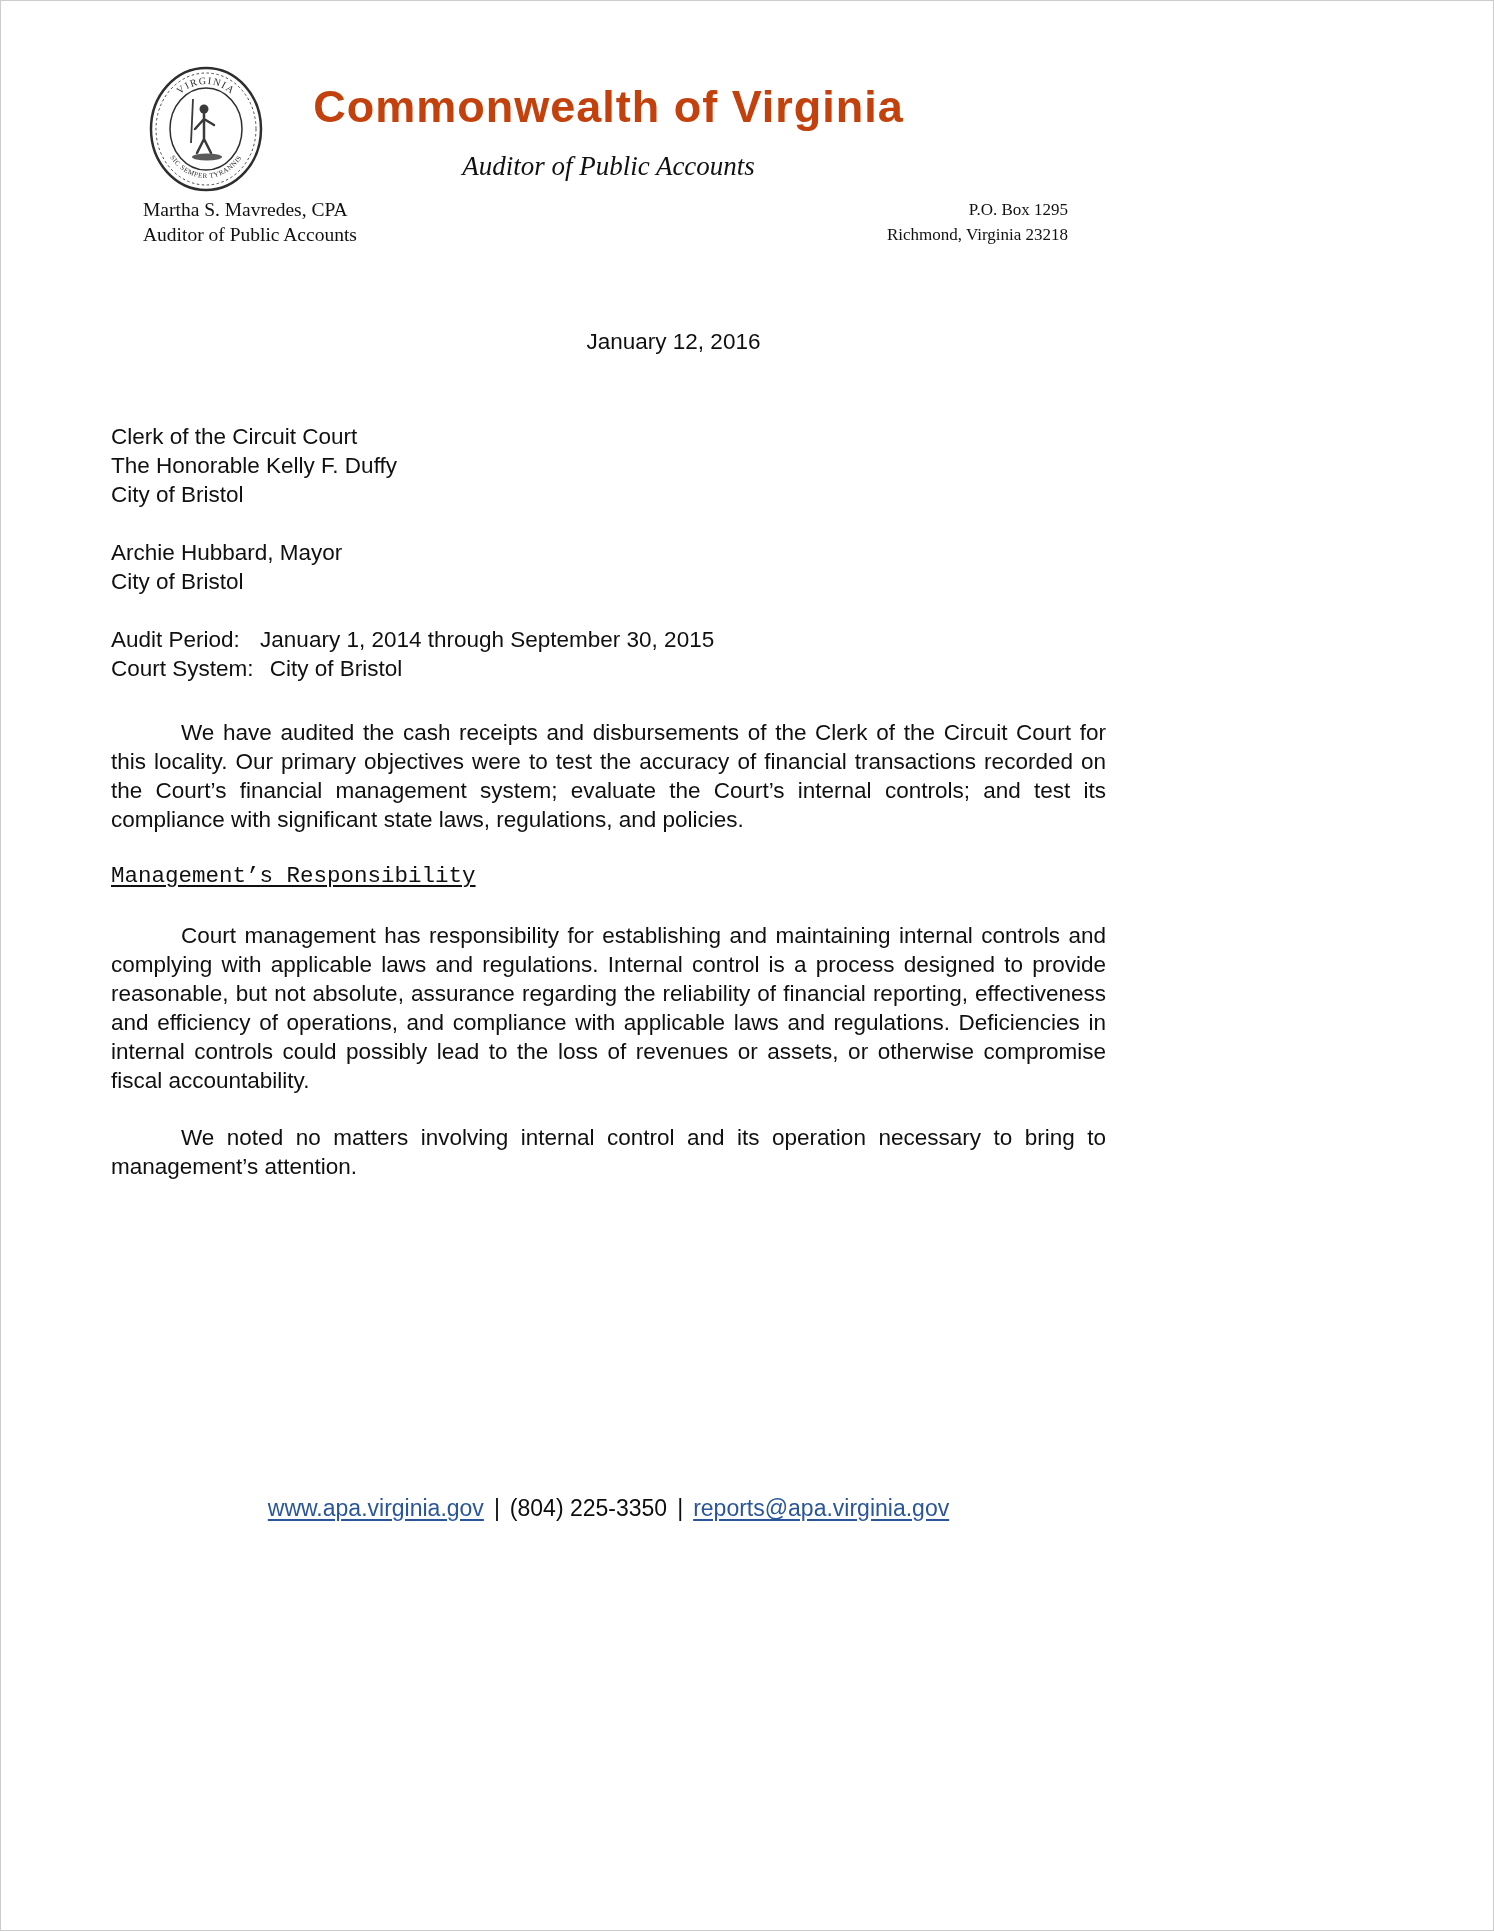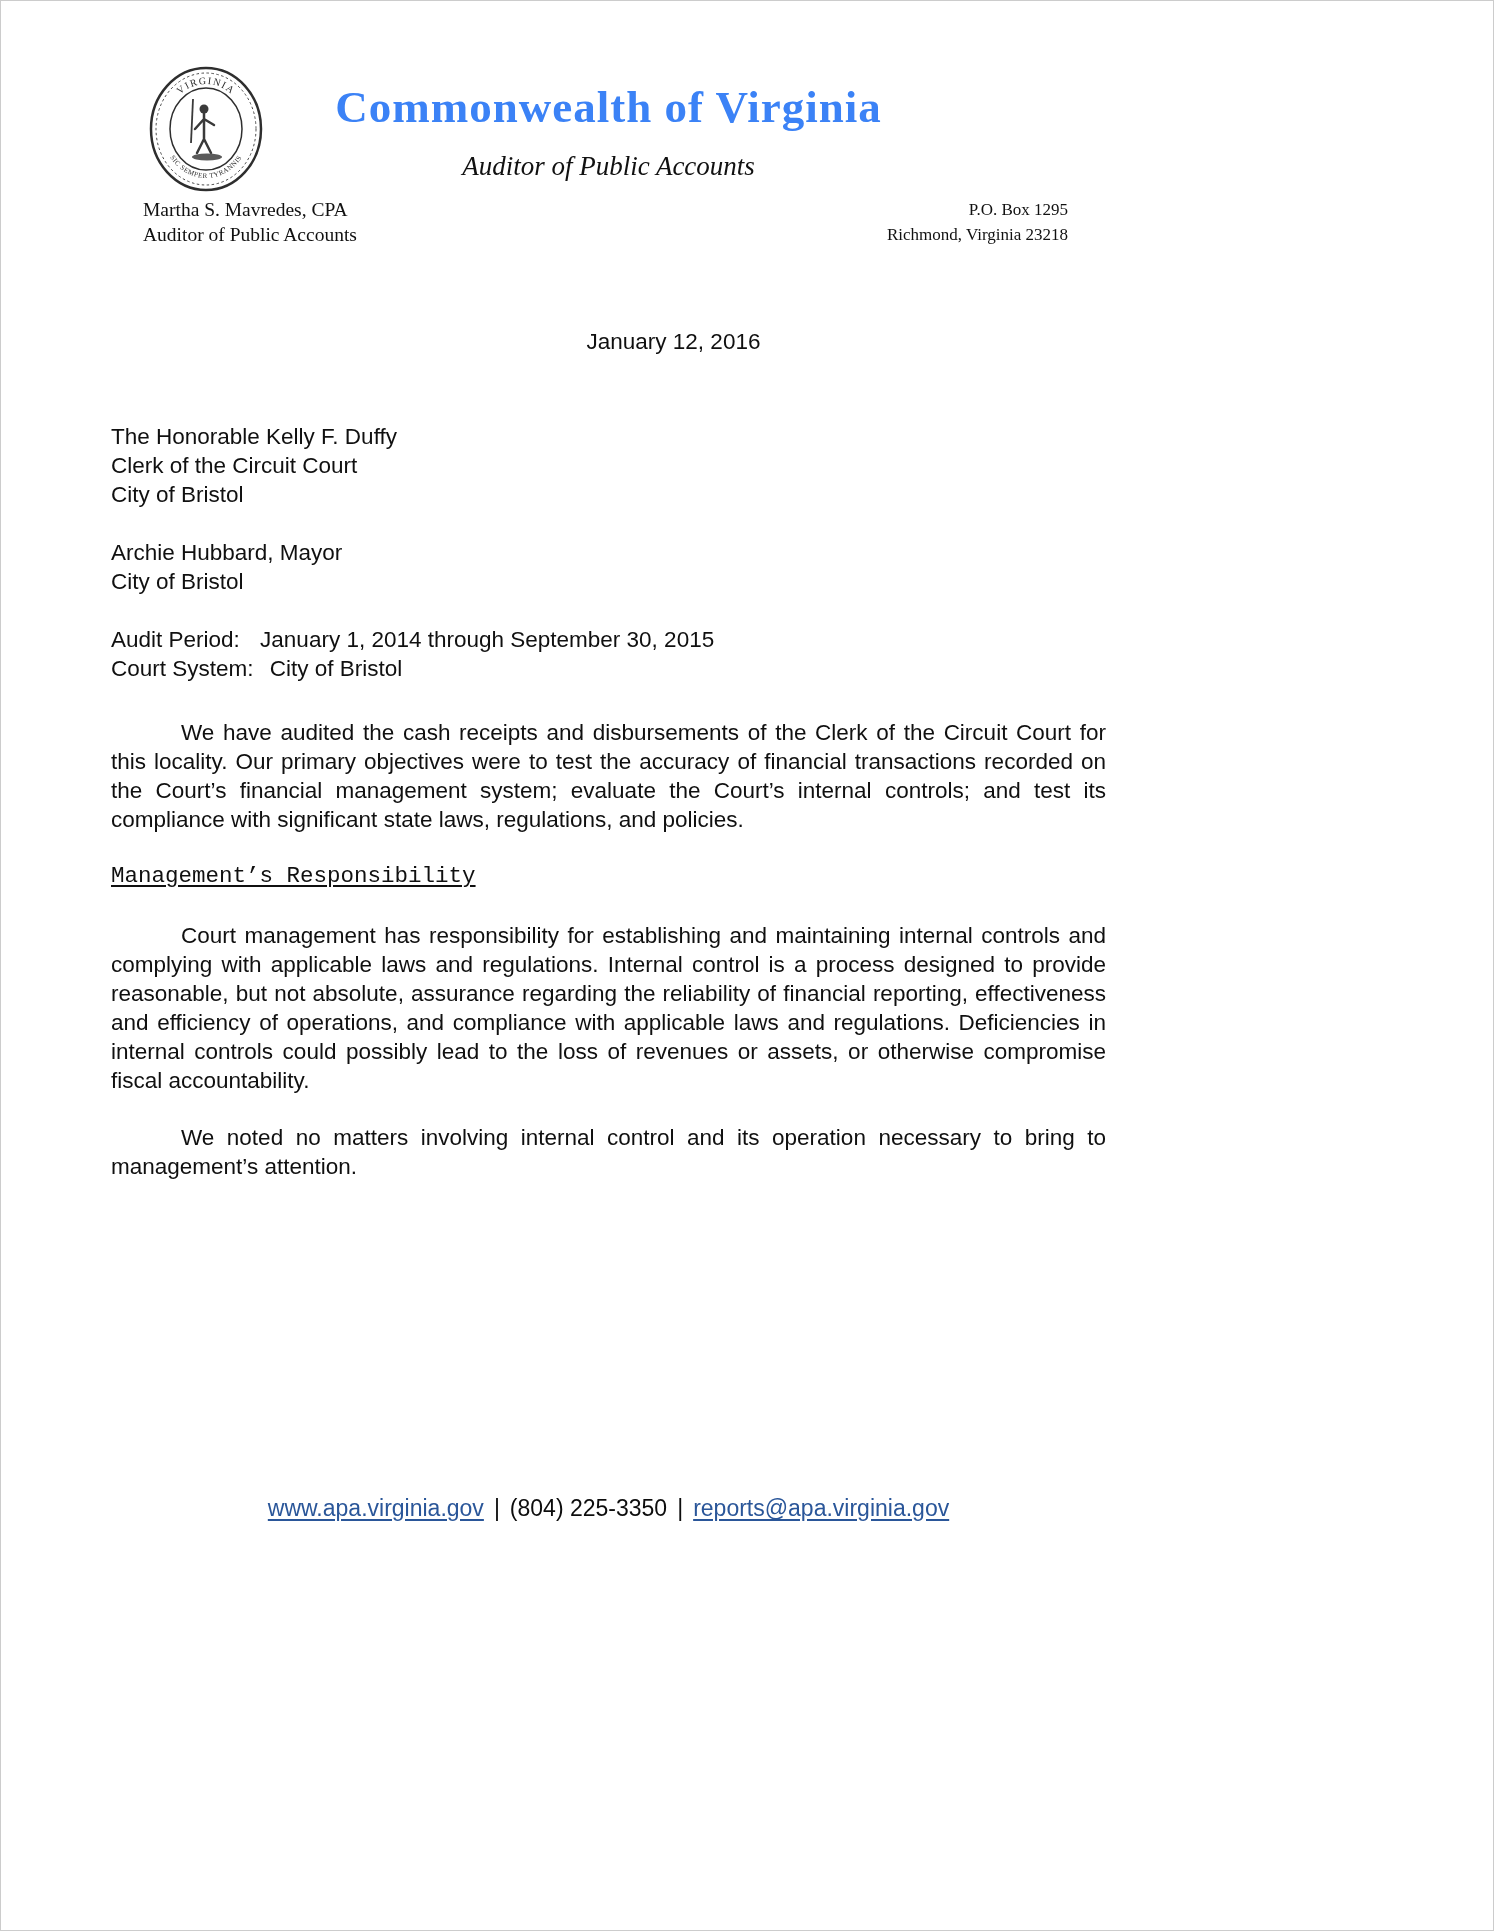--- a/index.html
+++ b/index.html
@@ -24,25 +24,25 @@
     top: 64px;
     width: 114px;
     height: 128px;
   }
   .org-title {
     position: absolute;
     left: 110px;
     top: 80px;
     width: 995px;
     text-align: center;
-    font-family: Liberation Serif, serif;
+    font-family: Liberation Sans, sans-serif;
     font-weight: bold;
     font-size: 45px;
     letter-spacing: 1px;
-    color: #3b82f6;
+    color: #c2410c;
   }
   .dept-title {
     position: absolute;
     left: 110px;
     top: 150px;
     width: 995px;
     text-align: center;
     font-family: "Liberation Serif", serif;
     font-style: italic;
     font-size: 27px;
@@ -159,22 +159,22 @@
   <div class="address-block">
     <div>P.O. Box 1295</div>
     <div>Richmond, Virginia 23218</div>
   </div>
 
   <div class="content">
 
     <div class="date-line">January 12, 2016</div>
 
     <div class="recipient-block-1">
+      <div>Clerk of the Circuit Court</div>
       <div>The Honorable Kelly F. Duffy</div>
-      <div>Clerk of the Circuit Court</div>
       <div>City of Bristol</div>
     </div>
 
     <div class="recipient-block-2">
       <div>Archie Hubbard, Mayor</div>
       <div>City of Bristol</div>
     </div>
 
     <div class="audit-block">
       <div>

